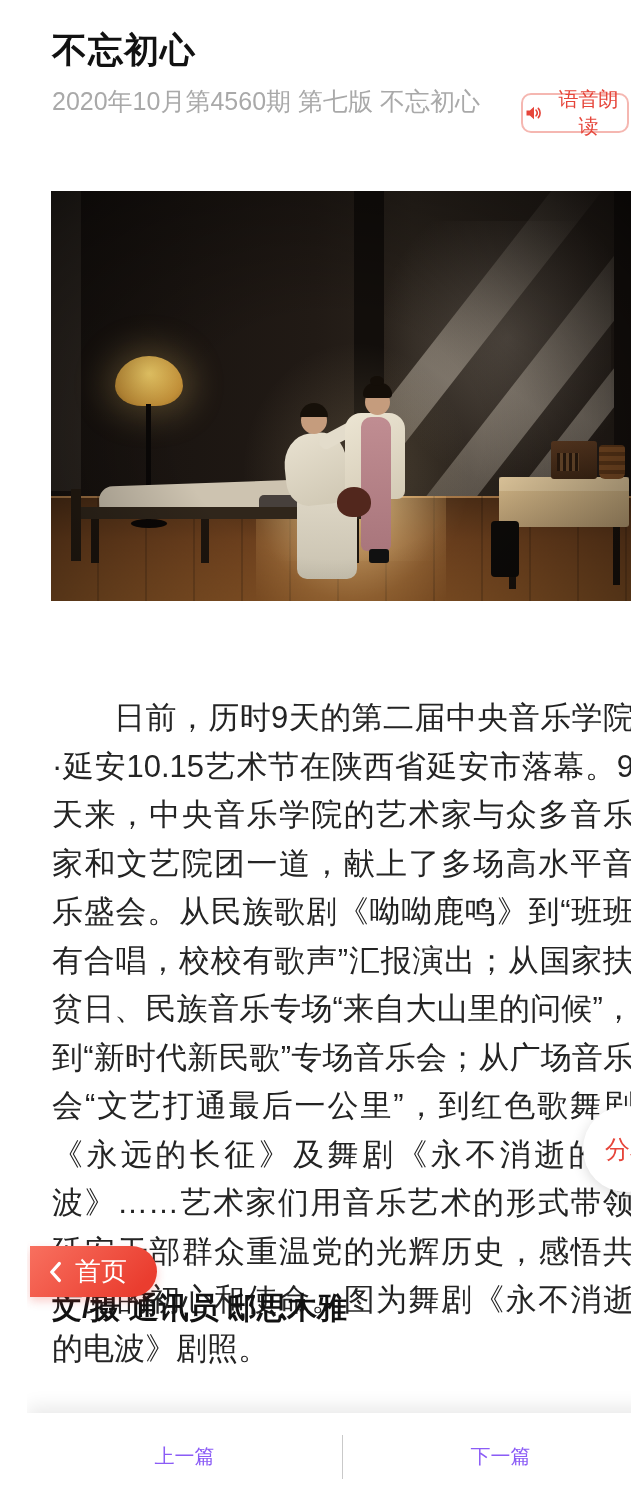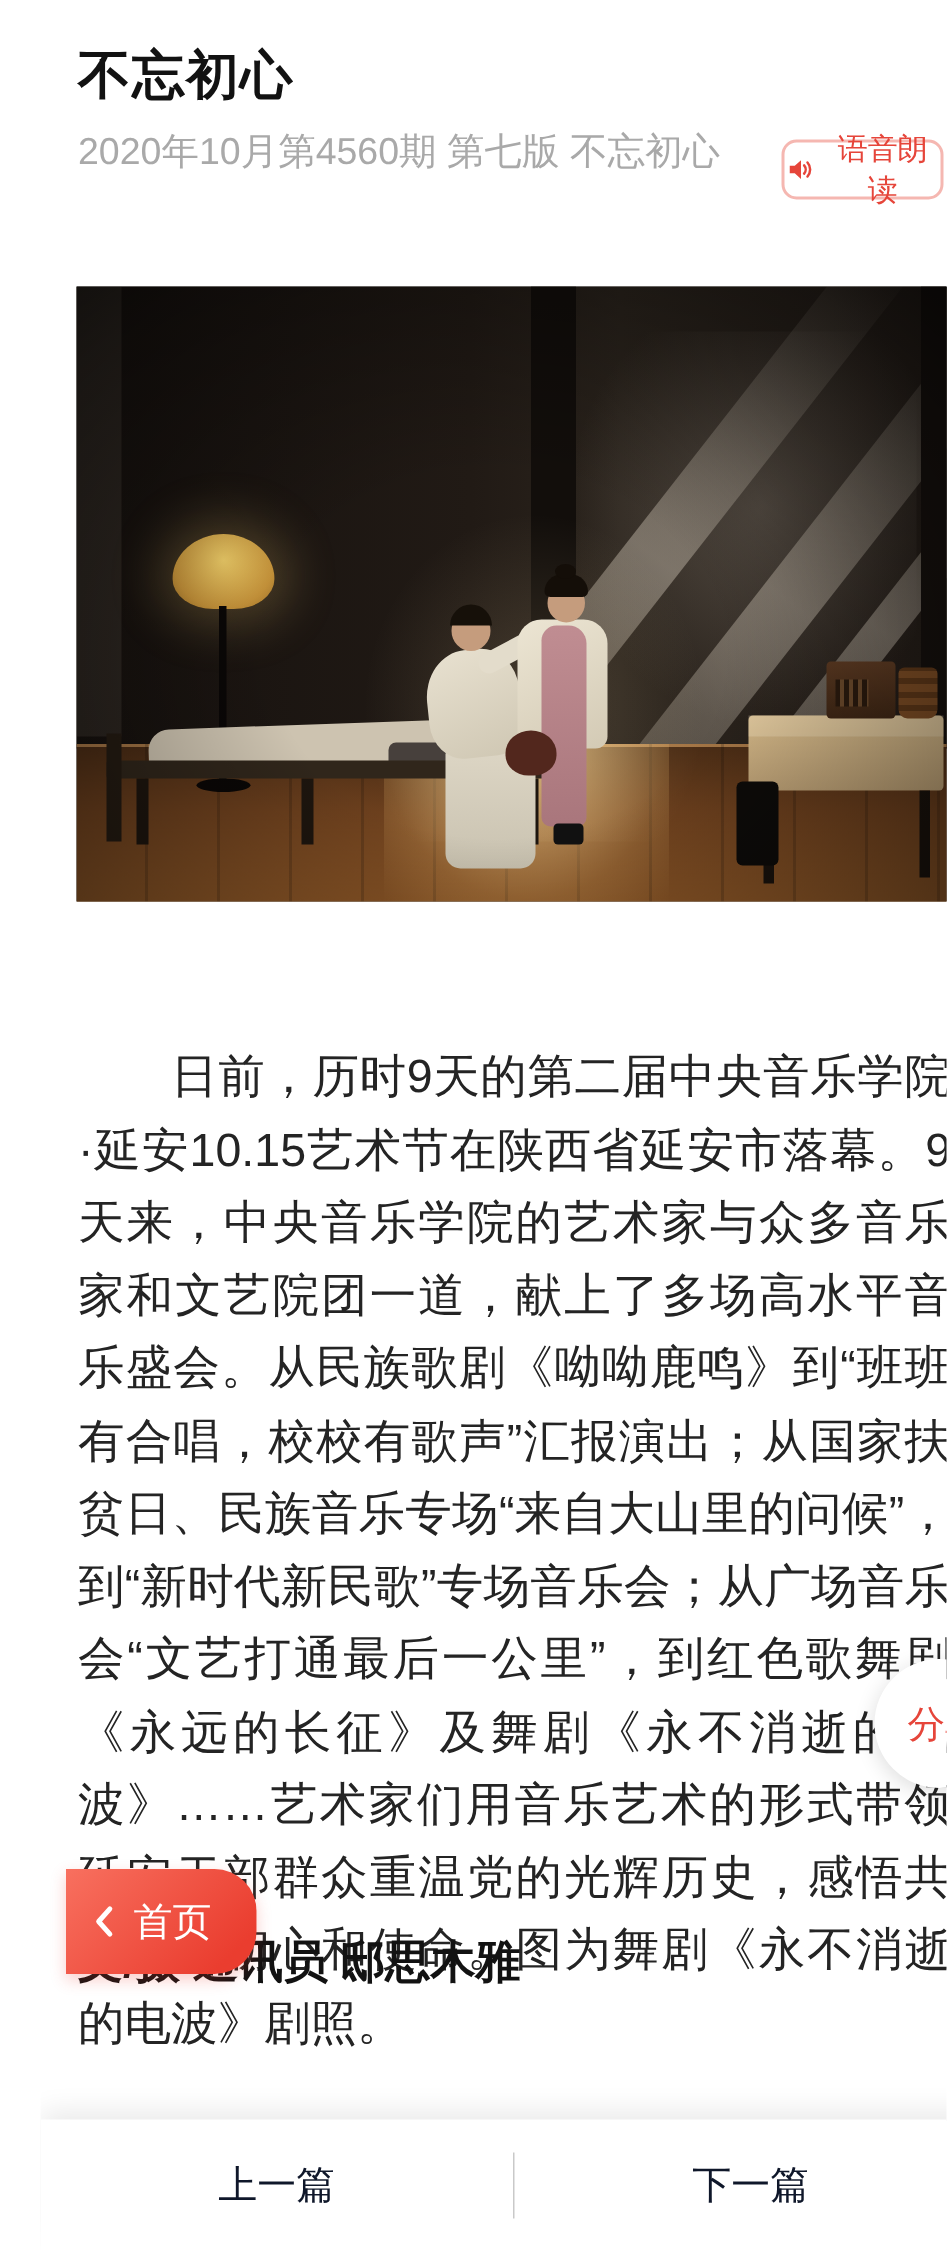--- a/index.html
+++ b/index.html
@@ -68,30 +68,30 @@
   
   .article{position:absolute;left:25px;top:694px;width:582px;font-size:31px;line-height:48.5px;
     color:#242424;text-align:justify;text-indent:2em;word-break:break-all;}
   .byline{position:absolute;left:25px;top:1288px;font-size:30px;font-weight:700;color:#121212;}
 
   
   .share-btn{position:absolute;left:556px;top:1106px;width:86px;height:86px;border-radius:50%;
     background:#fff;box-shadow:0 3px 14px rgba(0,0,0,.14);color:var(--accent-red);font-size:25px;
     border:none;display:flex;align-items:center;justify-content:flex-start;padding-left:22px;box-sizing:border-box;
     z-index:20;cursor:pointer;font-family:inherit;}
-  .home-btn{position:absolute;left:17px;top:1246px;height:70px;padding:0 30px 0 18px;
+  .home-btn{position:absolute;left:3px;top:1246px;height:51px;padding:0 30px 0 18px;
     background:linear-gradient(135deg,#f8705f 0%,#ea3d2f 85%);border:none;border-radius:0 28px 28px 0;
     color:#fff;font-size:26px;display:flex;align-items:center;gap:12px;z-index:20;cursor:pointer;
     box-shadow:0 4px 10px rgba(234,61,47,.25);font-family:inherit;}
   .home-chevron{display:flex;align-items:center;}
 
   
   .bottom-bar{position:absolute;left:0;top:1413px;width:631px;height:87px;background:#fff;
     box-shadow:0 -6px 18px rgba(0,0,0,.09);display:flex;align-items:center;z-index:10;}
-  .nav-btn{flex:1;text-align:center;font-size:26px;color:#0f172a;background:none;border:none;cursor:pointer;font-family:inherit;}
+  .nav-btn{flex:1;text-align:center;font-size:20px;color:#8b5cf6;background:none;border:none;cursor:pointer;font-family:inherit;}
   .nav-divider{width:1px;height:44px;background:#c9c9c9;}
 
   .scrollbar-thumb{position:absolute;left:621px;top:810px;width:6px;height:690px;background:#d9d9d9;border-radius:3px;z-index:40;}
 </style>
 </head>
 <body>
 
 <div id="app">
 
   <h1 class="title">不忘初心</h1>

